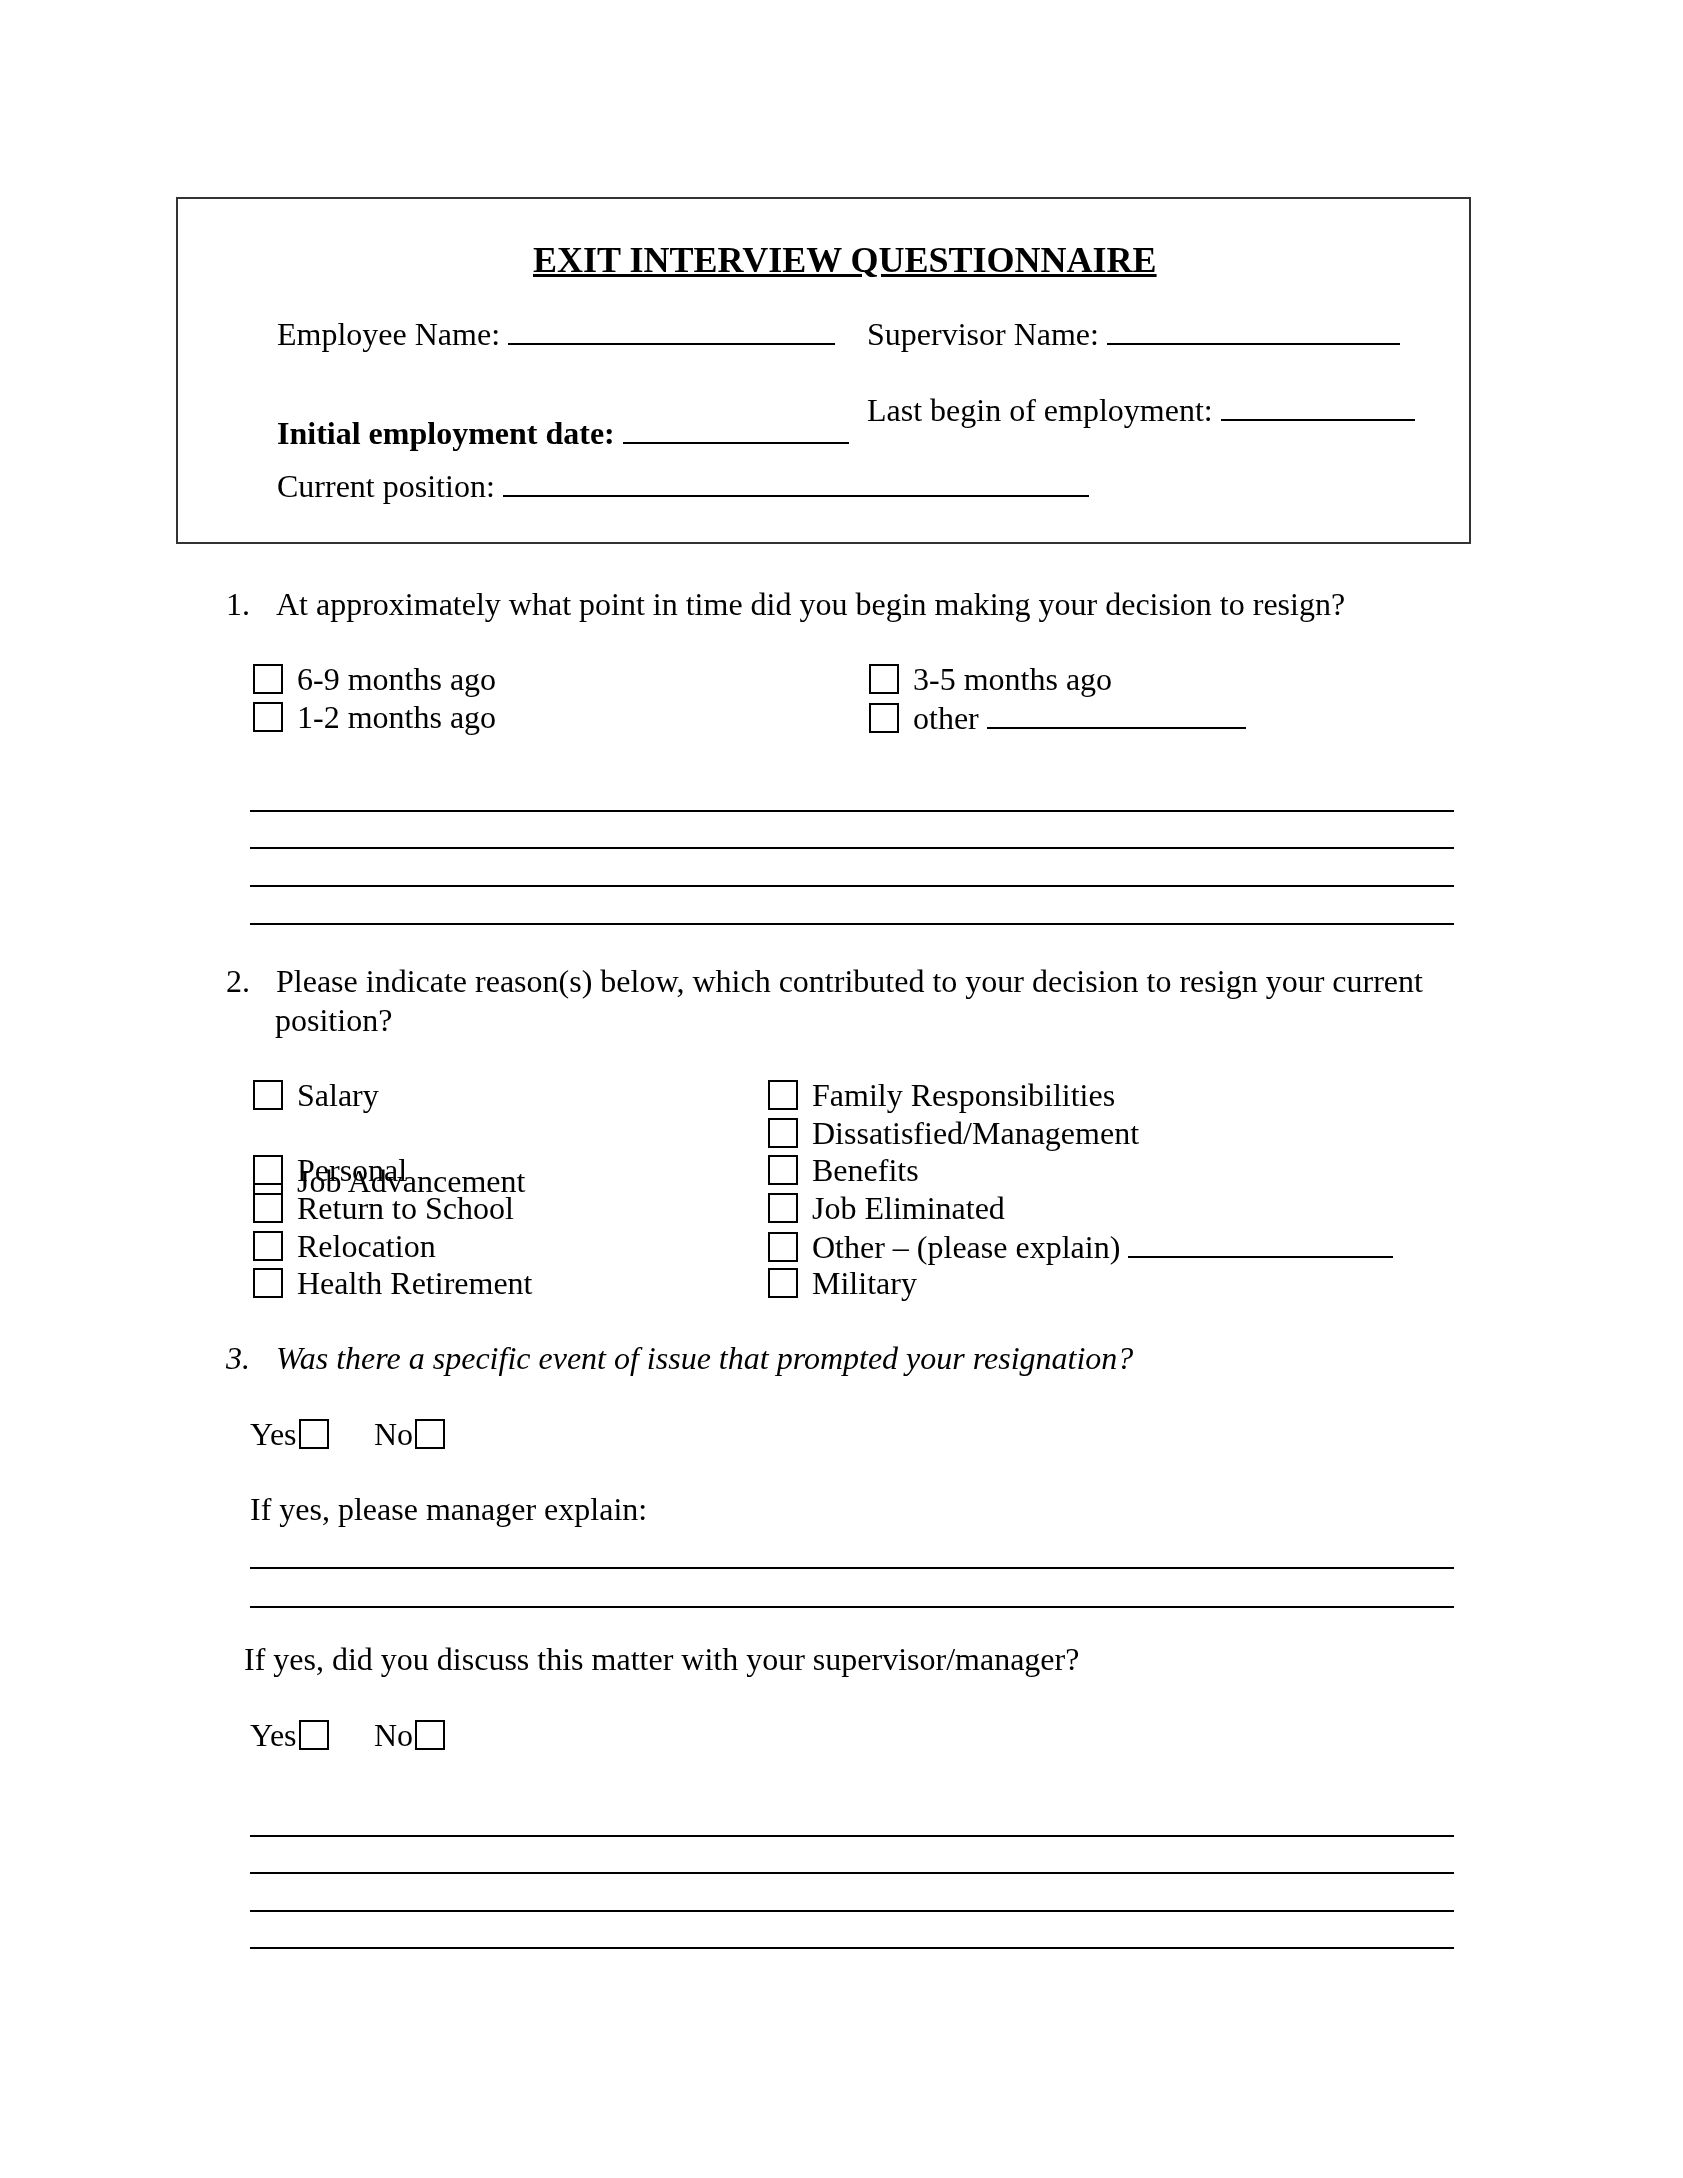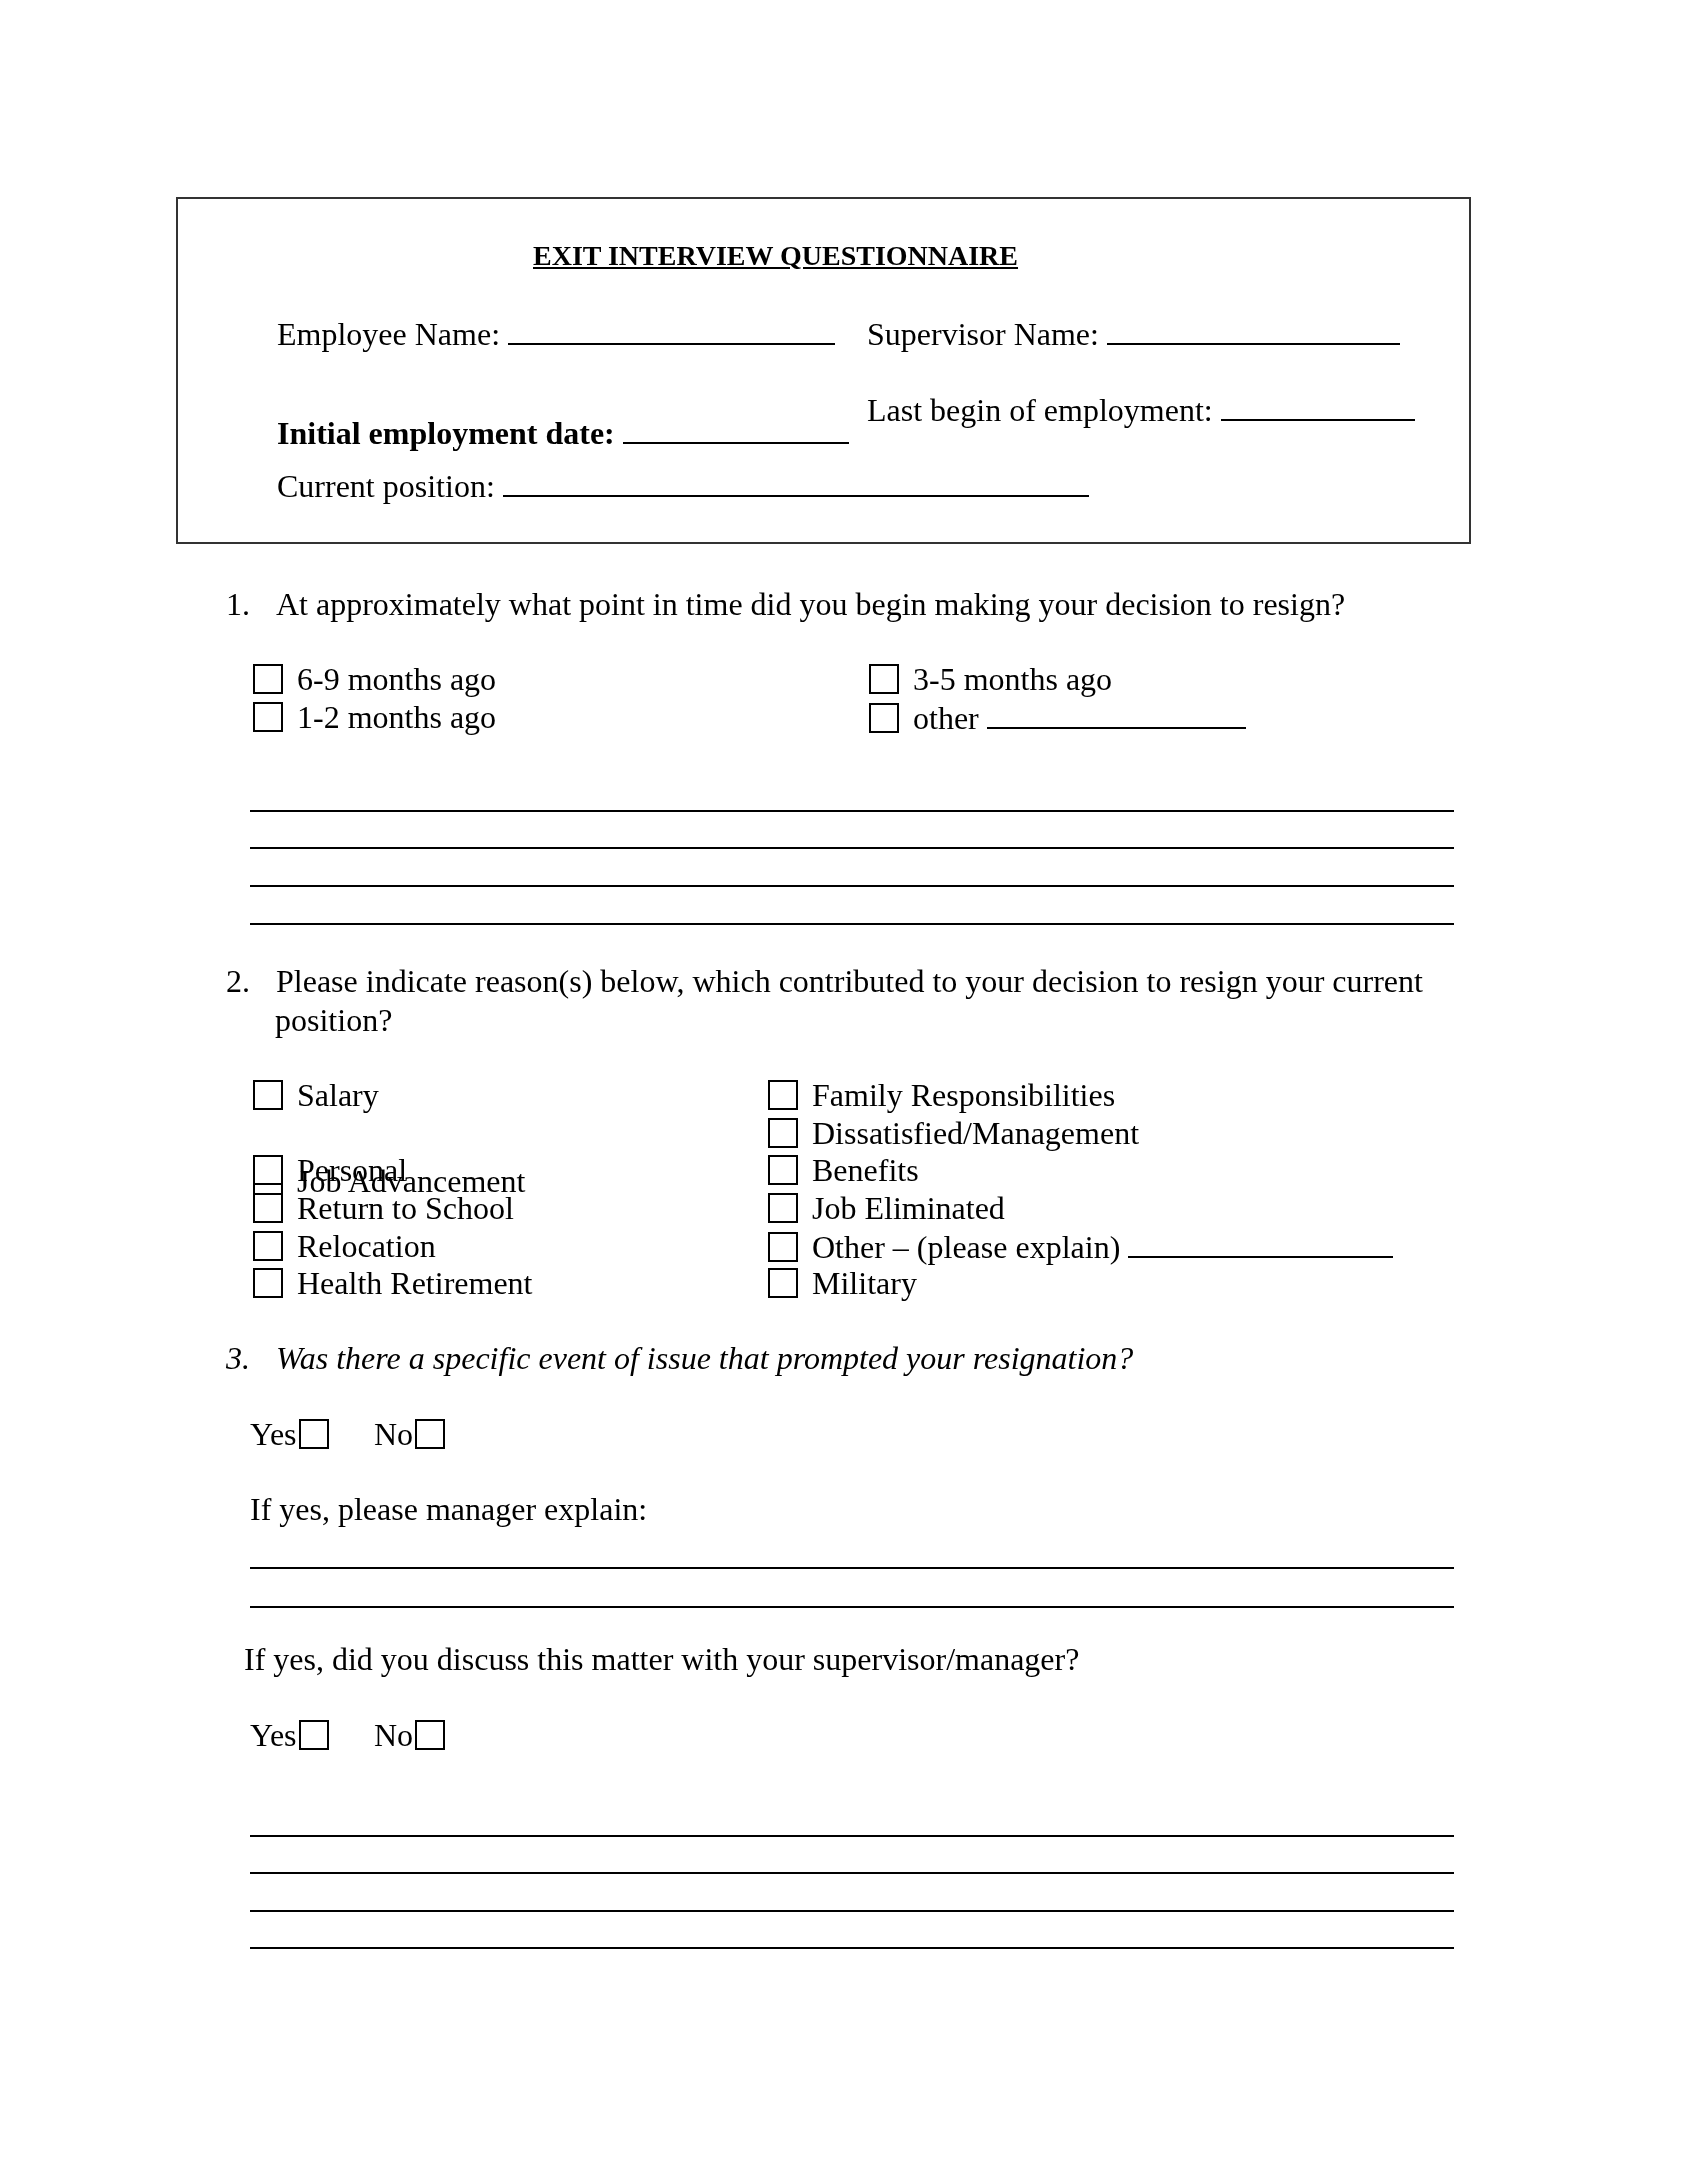--- a/index.html
+++ b/index.html
@@ -1,19 +1,19 @@
 <!DOCTYPE html>
 <html><head>
 <meta charset="utf-8">
 <style>
   html, body { margin: 0; padding: 0; background: #ffffff; }
   body { width: 1683px; height: 2178px; position: relative; font-family: "Liberation Serif", serif; color: #000; font-size: 32px; }
   .abs { position: absolute; white-space: nowrap; line-height: 1; }
   .header-box { position: absolute; left: 176px; top: 197px; width: 1295px; height: 347px; border: 2px solid #333; box-sizing: border-box; }
-  .title { font-weight: bold; text-decoration: underline; font-size: 28px; }
+  .title { font-weight: bold; text-decoration: underline; font-size: 36px; }
   .uline { display: inline-block; border-bottom: 2px solid #000; height: 26px; vertical-align: baseline; margin-left: 8px; }
   .cb { display: inline-block; width: 30px; height: 30px; border: 2px solid #000; box-sizing: border-box; vertical-align: -4px; margin-right: 14px; background: #fff; }
   .cb-inline { margin-right: 0; margin-left: 2px; }
   .rule { position: absolute; left: 250px; width: 1204px; height: 0; border-top: 2px solid #000; }
   .num { display: inline-block; width: 50px; }
 </style>
 </head>
 <body>
 
 <div class="header-box"></div>

